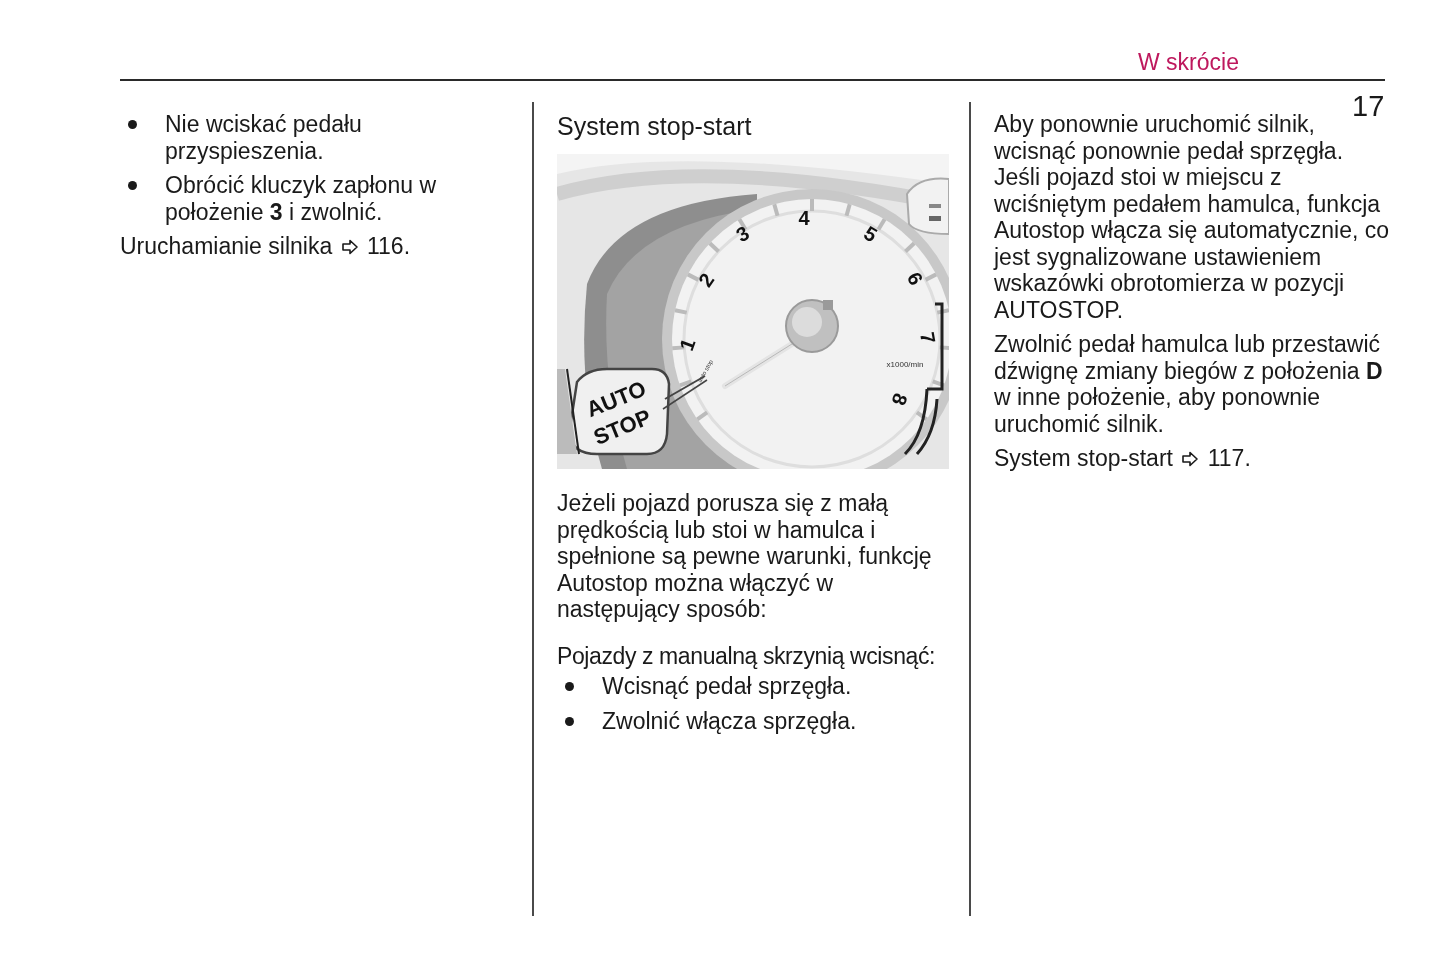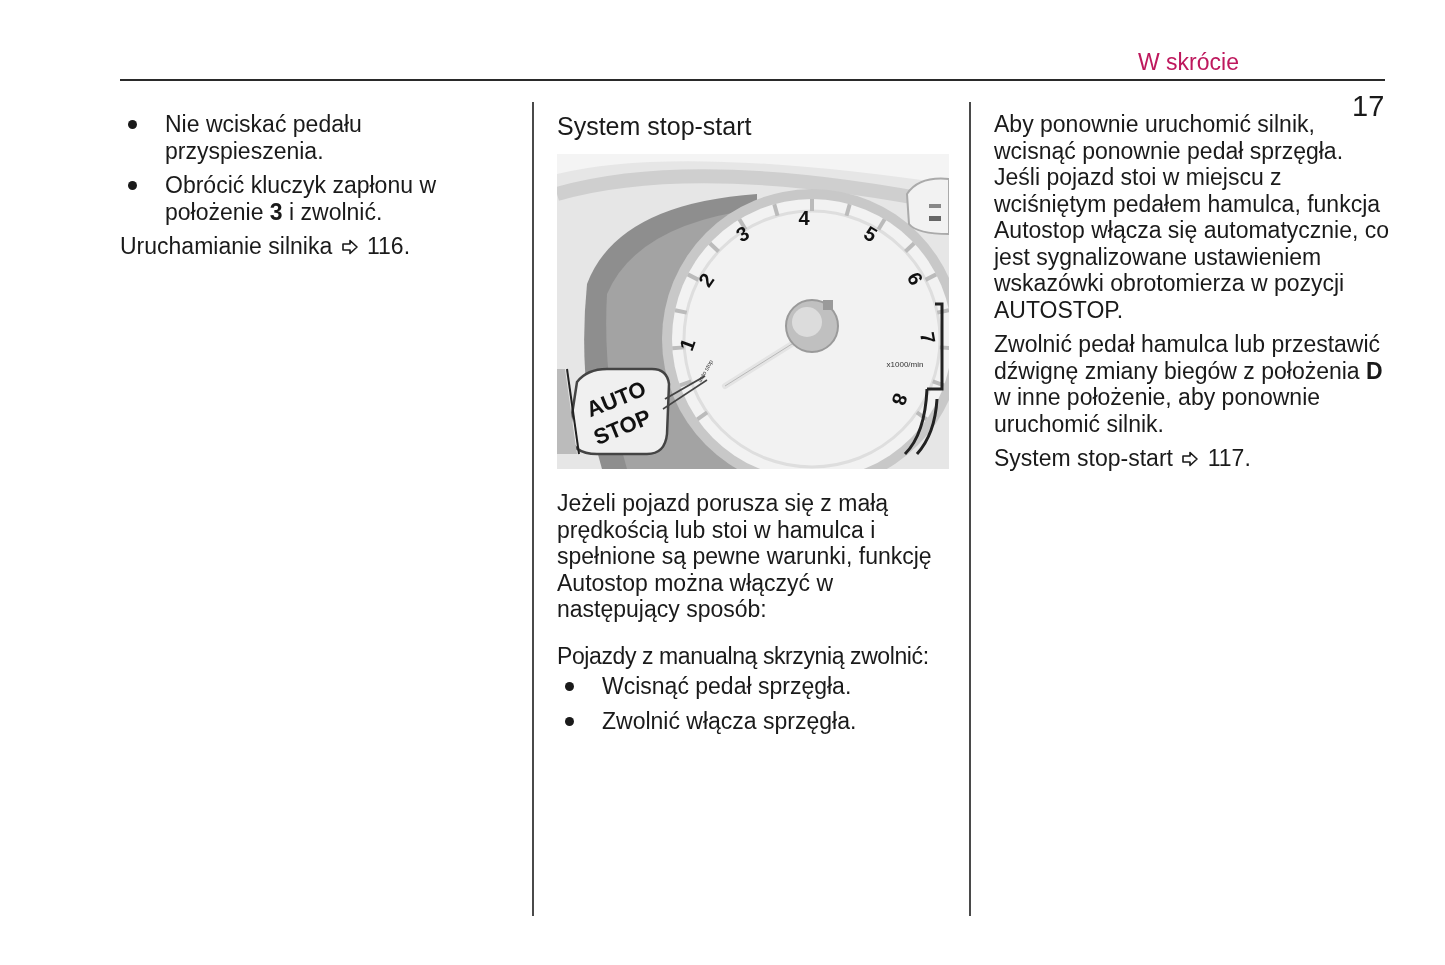--- a/index.html
+++ b/index.html
@@ -146,21 +146,21 @@
       <path d="M0 215 L8 215 L20 300 L0 300" fill="#bbb"></path>
       <line x1="10" y1="215" x2="22" y2="300" stroke="#222" stroke-width="2"></line>
       <g font-family="Liberation Sans, sans-serif" font-weight="bold" font-size="22" fill="#111" text-anchor="middle">
         <text x="62" y="252" transform="rotate(-22 62 252)">AUTO</text>
         <text x="68" y="280" transform="rotate(-22 68 280)">STOP</text>
       </g>
     </svg>
   </div>
 
   <p>Jeżeli pojazd porusza się z małą prędkością lub stoi w hamulca i spełnione są pewne warunki, funkcję Autostop można włączyć w następujący sposób:</p>
-  <p class="subhead gap-l">Pojazdy z manualną skrzynią zwolnić:</p>
+  <p class="subhead gap-l">Pojazdy z manualną skrzynią wcisnąć:</p>
   <ul class="bullet-list" style="margin-top:4px;">
     <li class="bullet-item">
       <span class="bullet-dot"></span>
       <span>Wcisnąć pedał sprzęgła.</span>
     </li>
     <li class="bullet-item">
       <span class="bullet-dot"></span>
       <span>Zwolnić włącza sprzęgła.</span>
     </li>
   </ul>

